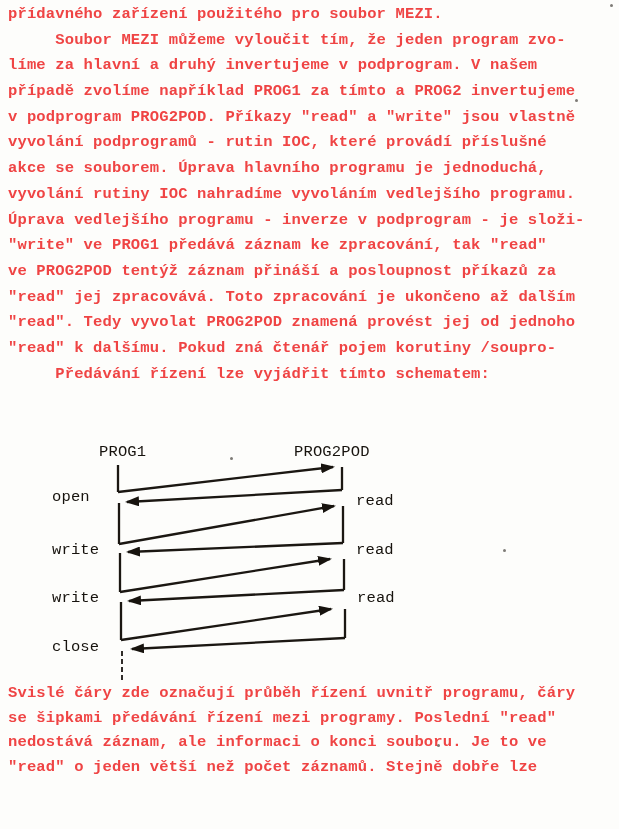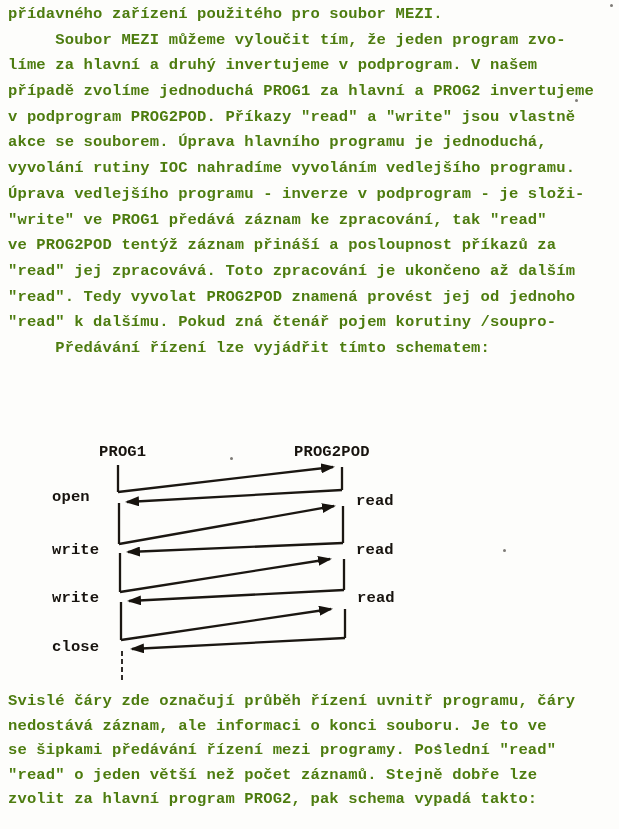--- a/index.html
+++ b/index.html
@@ -14,47 +14,48 @@
     position:absolute;inset:0;
     background:#fdfdfb;
     color:#17130e;
   }
   .textblock{position:absolute;left:8px;}
   .line{
     white-space:pre;
     font-size:15.5px;
     font-weight:bold;
     letter-spacing:0.15px;
-    color:#4d7c0f;
+    color:#ef4444;
     text-rendering:optimizeLegibility;
   }
   #top-text{top:2px;}
   #top-text .line{height:25.7px;line-height:25.7px;}
-  #bottom-text{top:681px;margin-top:8px;}
+  #bottom-text{top:681px;}
   #bottom-text .line{height:24.6px;line-height:24.6px;}
   .dlabel{
     position:absolute;
-    font-size:15.5px;font-weight:bold;
+    font-size:15.5px;font-weight:normal;
     color:#17130e;white-space:pre;
     letter-spacing:0.15px;
   }
   #schema-svg{position:absolute;left:0;top:430px;}
   .speck{position:absolute;width:3px;height:3px;border-radius:50%;background:#3a362f;opacity:.65;}
 </style>
 </head>
 <body>
 
 <div class="page">
 
   <div class="textblock" id="top-text">
     <div class="line">přídavného zařízení použitého pro soubor MEZI.</div>
     <div class="line">     Soubor MEZI můžeme vyloučit tím, že jeden program zvo-</div>
     <div class="line">líme za hlavní a druhý invertujeme v podprogram. V našem</div>
-    <div class="line">případě zvolíme jednoduchá PROG1 za hlavní a PROG2 invertujeme</div>
+    <div class="line">případě zvolíme například PROG1 za tímto a PROG2 invertujeme</div>
     <div class="line">v podprogram PROG2POD. Příkazy "read" a "write" jsou vlastně</div>
+    <div class="line">vyvolání podprogramů - rutin IOC, které provádí příslušné</div>
     <div class="line">akce se souborem. Úprava hlavního programu je jednoduchá,</div>
     <div class="line">vyvolání rutiny IOC nahradíme vyvoláním vedlejšího programu.</div>
     <div class="line">Úprava vedlejšího programu - inverze v podprogram - je složi-</div>
     <div class="line">"write" ve PROG1 předává záznam ke zpracování, tak "read"</div>
     <div class="line">ve PROG2POD tentýž záznam přináší a posloupnost příkazů za</div>
     <div class="line">"read" jej zpracovává. Toto zpracování je ukončeno až dalším</div>
     <div class="line">"read". Tedy vyvolat PROG2POD znamená provést jej od jednoho</div>
     <div class="line">"read" k dalšímu. Pokud zná čtenář pojem korutiny /soupro-</div>
     <div class="line">     Předávání řízení lze vyjádřit tímto schematem:</div>
   </div>
@@ -99,24 +100,23 @@
         <path d="M342,60 L127,72" marker-end="url(#ah)"></path>
         <path d="M343,113 L128,122" marker-end="url(#ah)"></path>
         <path d="M344,160 L129,171" marker-end="url(#ah)"></path>
         <path d="M345,208 L132,219" marker-end="url(#ah)"></path>
       </g>
     </svg>
   </div>
 
   <div class="textblock" id="bottom-text">
     <div class="line">Svislé čáry zde označují průběh řízení uvnitř programu, čáry</div>
+    <div class="line">se šipkami předávání řízení mezi programy. Poslední "read"</div>
     <div class="line">nedostává záznam, ale informaci o konci souboru. Je to ve</div>
-    <div class="line">se šipkami předávání řízení mezi programy. Poslední "read"</div>
     <div class="line">"read" o jeden větší než počet záznamů. Stejně dobře lze</div>
-    <div class="line">zvolit za hlavní program PROG2, pak schema vypadá takto:</div>
   </div>
 
   <div class="speck" style="left:230px;top:457px;"></div>
   <div class="speck" style="left:503px;top:549px;"></div>
   <div class="speck" style="left:575px;top:99px;"></div>
   <div class="speck" style="left:610px;top:4px;"></div>
   <div class="speck" style="left:437px;top:744px;"></div>
 
 </div>
 

